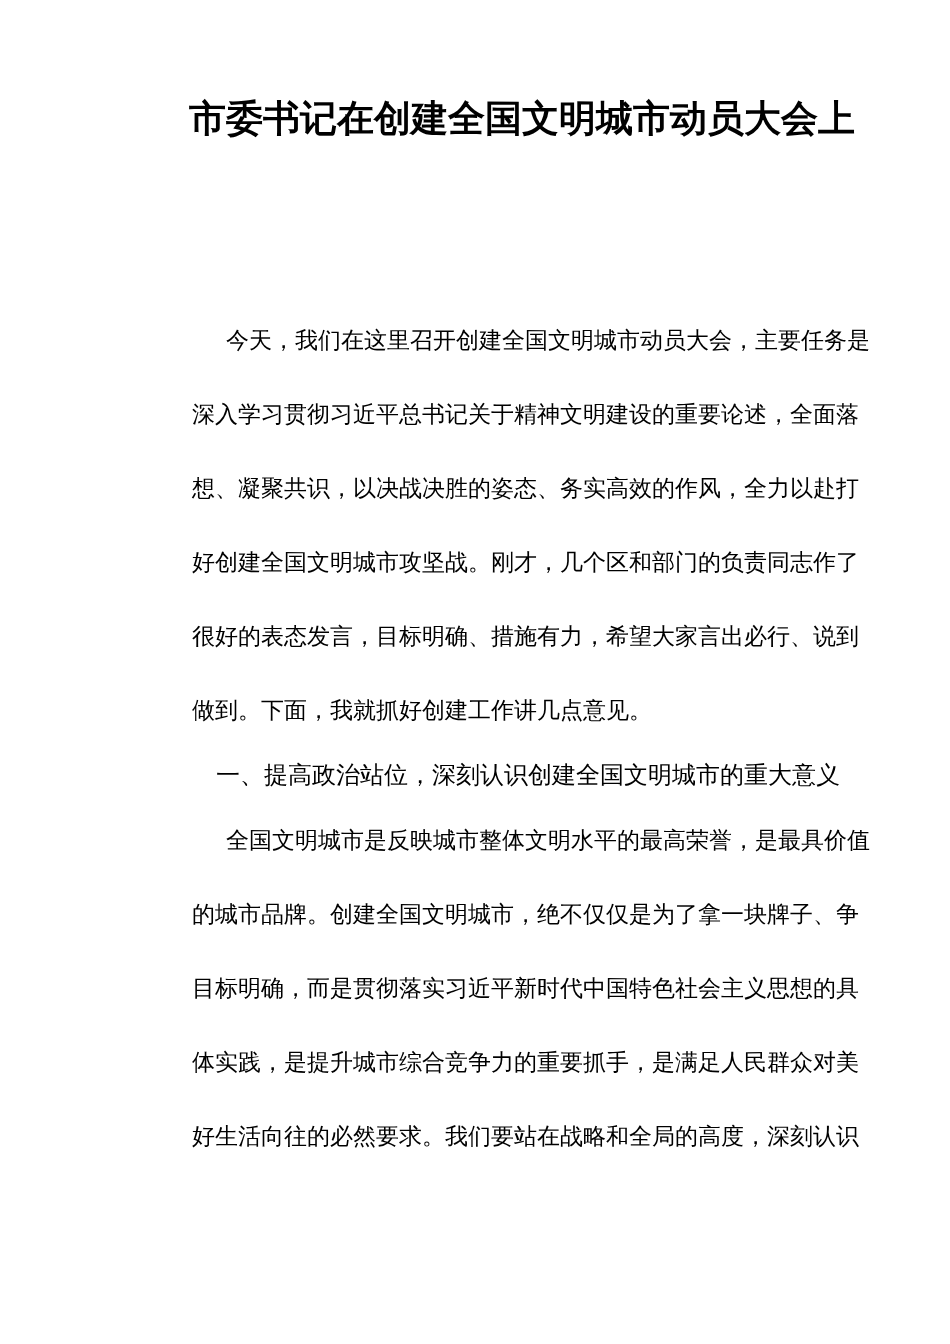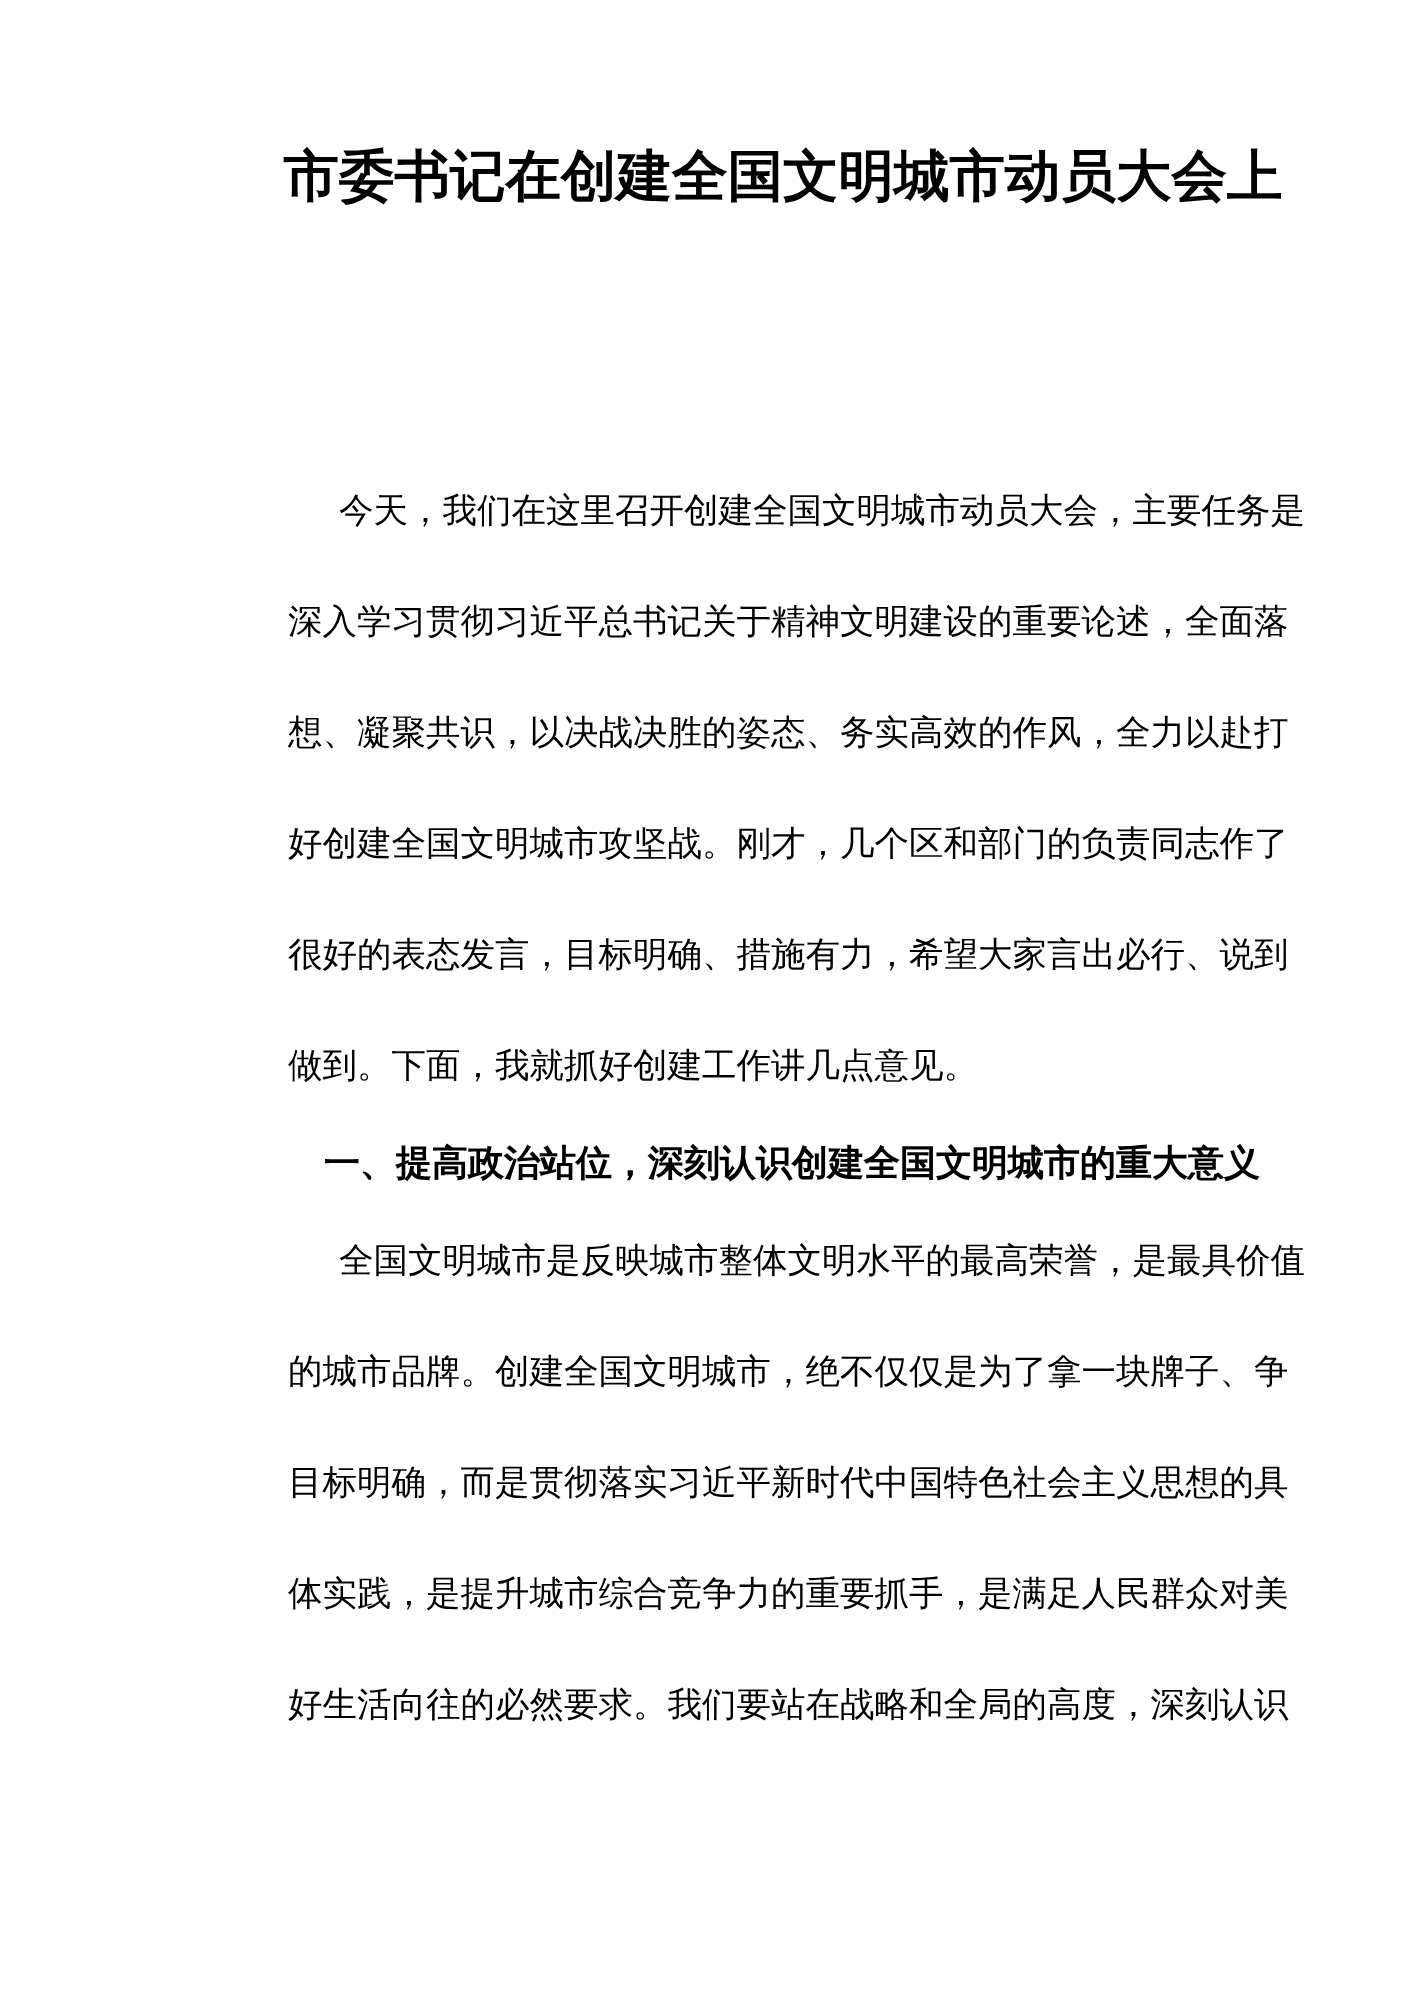--- a/index.html
+++ b/index.html
@@ -50,21 +50,21 @@
     color: #000000;
   }
   .line.indented {
     padding-left: 34px;
     text-align: right;
   }
   .line.heading {
     height: 56px;
     padding-left: 24px;
     font-family: "Liberation Sans", "DejaVu Sans", sans-serif;
-    font-weight: 700;
+    font-weight: 400;
     font-size: 24px;
   }
 </style>
 </head>
 <body>
 
 <div class="page">
   <h1 class="doc-title">
     <div class="title-line">市委书记在创建全国文明城市动员大会上</div>
   </h1>

